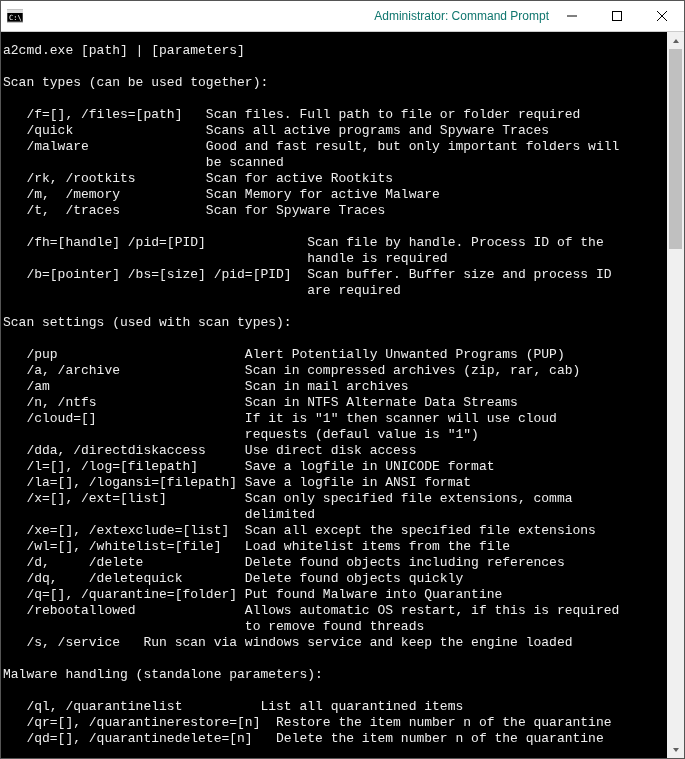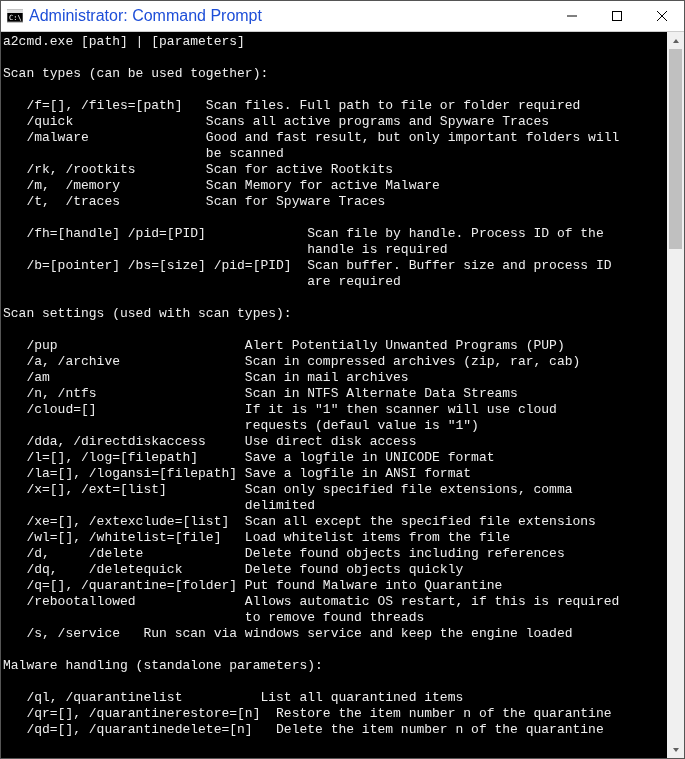--- a/index.html
+++ b/index.html
@@ -30,23 +30,24 @@
   }
   .titlebar .icon {
     width: 16px;
     height: 16px;
     margin: 0 6px;
     display: inline-flex;
     align-items: center;
     justify-content: center;
   }
   .titlebar .title {
-    font-size: 16px;
-    color: #1d4ed8;
+    font-size: 12px;
+    color: #0f766e;
     flex: 1;
+    text-align: right;
   }
   .titlebar .controls {
     display: flex;
     height: 100%;
   }
   .titlebar .ctrl {
     width: 45px;
     height: 100%;
     display: flex;
     align-items: center;
@@ -62,21 +63,21 @@
     min-height: 0;
   }
   .terminal {
     flex: 1;
     background: #000;
     color: #eee;
     font-family: Consolas, "Courier New", monospace;
     font-size: 13px;
     line-height: 16px;
     white-space: pre;
-    padding: 2px 2px 2px 2px;
+    padding: 11px 2px 2px 2px;
     overflow: hidden;
   }
   .scrollbar {
     width: 17px;
     background: #f0f0f0;
     position: relative;
     flex-shrink: 0;
   }
   .scrollbar .arrow {
     position: absolute;

